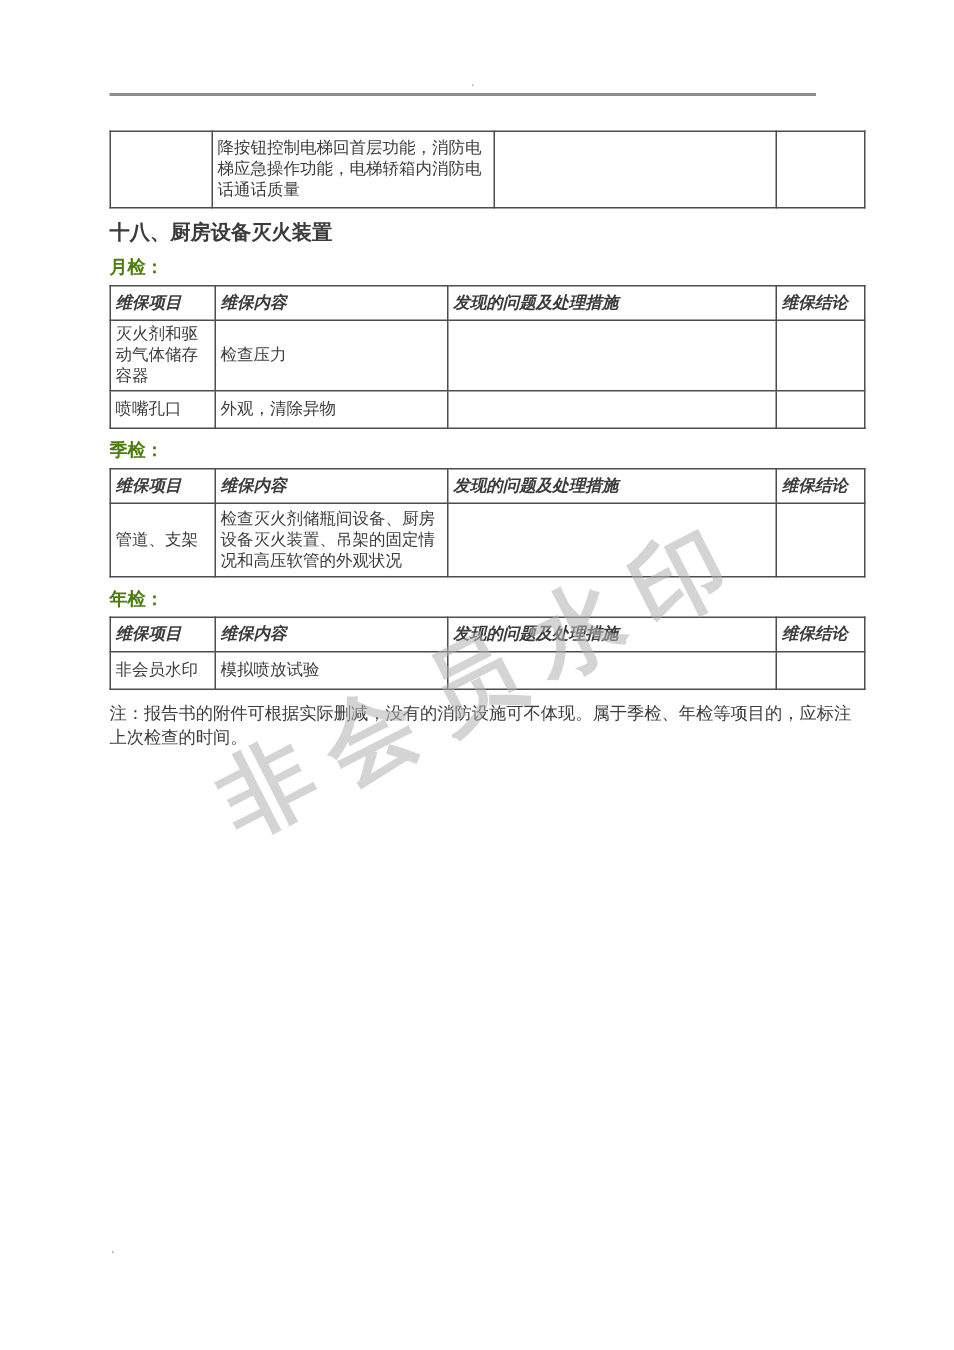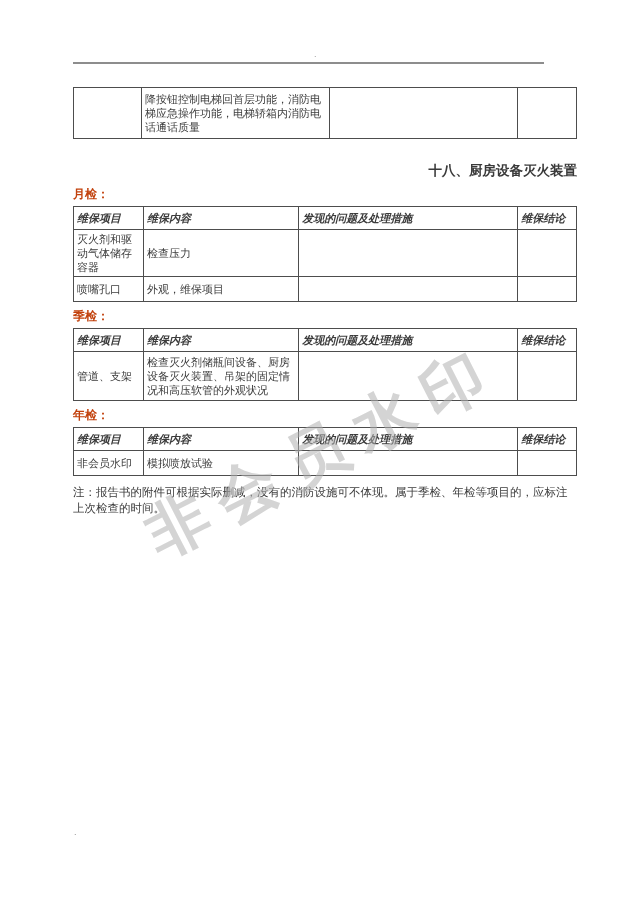--- a/index.html
+++ b/index.html
@@ -35,25 +35,25 @@
   th{font-weight:bold;height:18px;font-style:italic;}
   
   .t1-item{width:67px;} .t1-content{width:185px;} .t1-problem{width:186px;} .t1-concl{width:58px;}
   
   .c-item{width:69px;} .c-content{width:153px;} .c-problem{width:216px;} .c-concl{width:58px;}
   .row-tall td{height:46px;}
   .row-mid td{height:26px;}
   .row-std td{height:20px;}
   .row-3line td{height:44px;}
   .section-title{
-    text-align:right;font-weight:bold;font-size:13.5px;
-    margin:23px 0 4px 0;color:#3a3a3a;
+    text-align:left;font-weight:bold;font-size:13.5px;
+    margin:7px 0 4px 0;color:#3a3a3a;
   }
   .check-label{
-    font-weight:bold;font-size:12px;margin:6px 0 3px 0;color:#c2410c;
+    font-weight:bold;font-size:12px;margin:6px 0 3px 0;color:#4d7c0f;
   }
   .note{
     margin-top:8px;font-size:11.5px;line-height:16px;color:#3c3c3c;
   }
   .watermark{
     position:absolute;left:322px;top:452px;
     transform:translate(-50%,-50%) rotate(-27deg);
     font-size:62px;letter-spacing:15px;font-weight:bold;
     color:rgba(176,176,176,0.55);
     white-space:nowrap;pointer-events:none;z-index:5;
@@ -110,21 +110,21 @@
       </thead>
       <tbody>
         <tr class="row-mid">
           <td>灭火剂和驱动气体储存容器</td>
           <td>检查压力</td>
           <td></td>
           <td></td>
         </tr>
         <tr class="row-std">
           <td>喷嘴孔口</td>
-          <td>外观，维保项目</td>
+          <td>外观，清除异物</td>
           <td></td>
           <td></td>
         </tr>
       </tbody>
     </table>
 
     <div class="check-label">季检：</div>
     <table>
       <colgroup>
         <col class="c-item">

